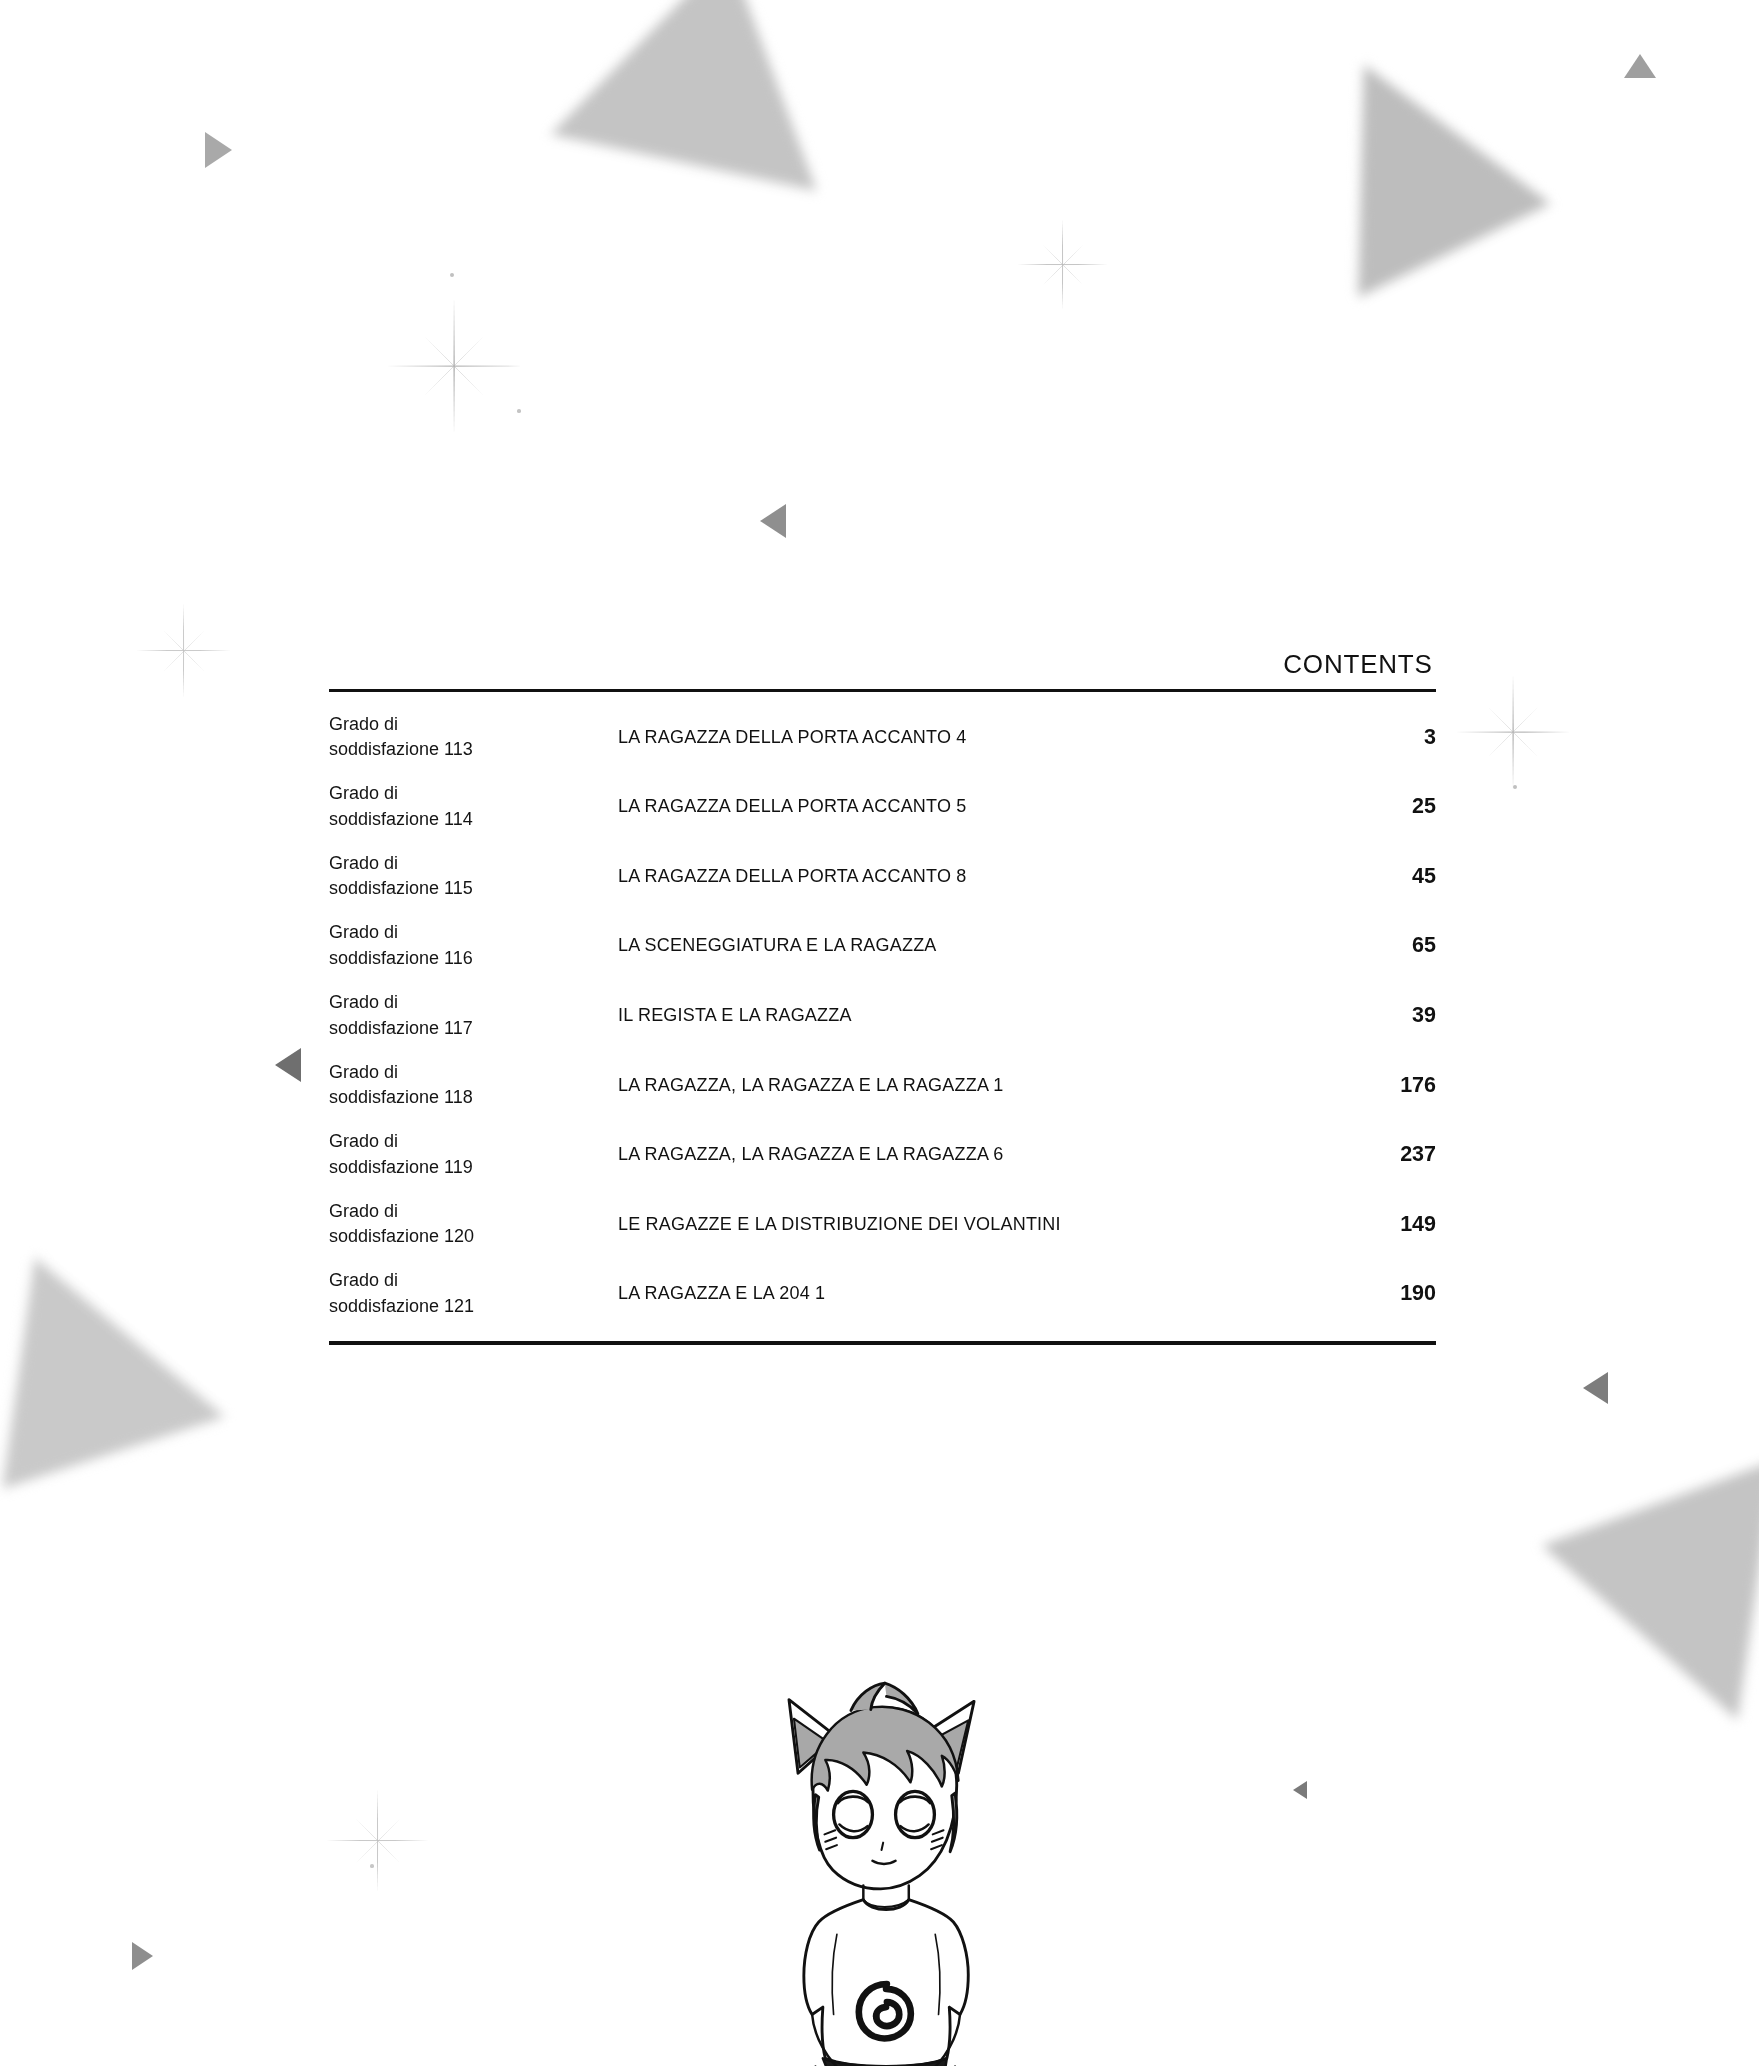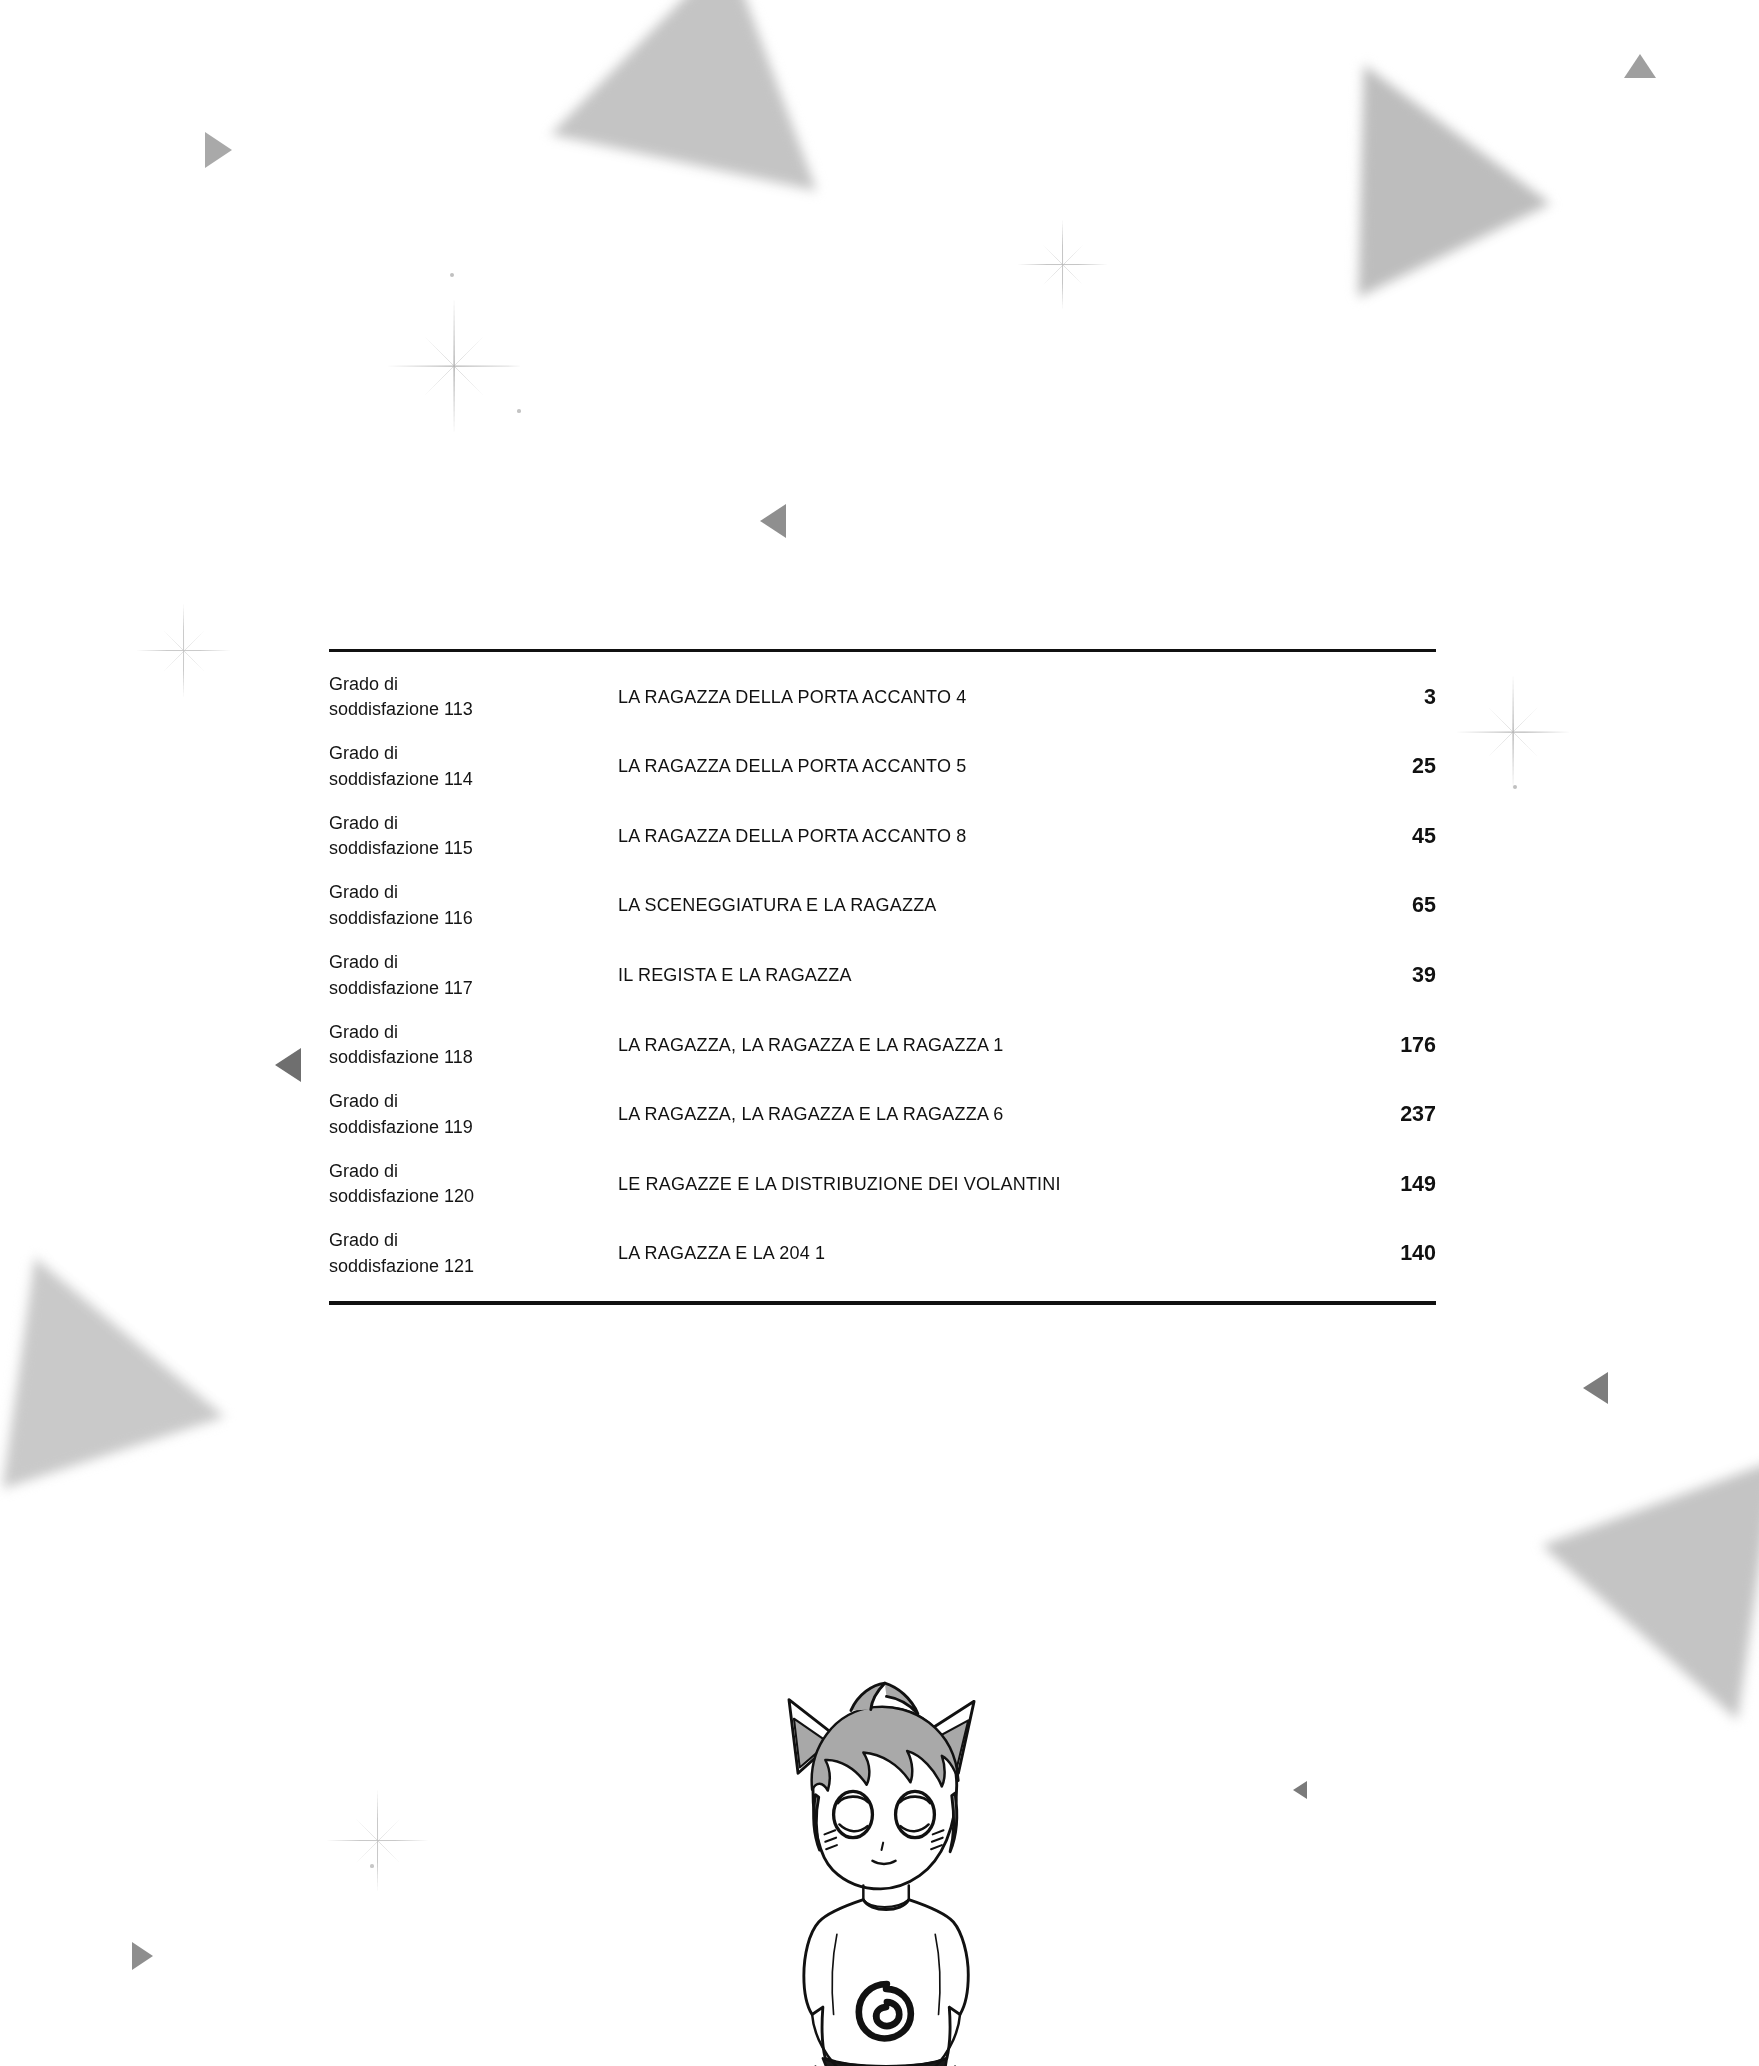--- a/index.html
+++ b/index.html
@@ -189,20 +189,21 @@
 
     <div class="deco" style="left:450px; top:273px; width:4.1px; height:4.1px; border-radius:50%; background:#c0c0c0;"></div>
     <div class="deco" style="left:517px; top:409px; width:3.7px; height:3.7px; border-radius:50%; background:#c4c4c4;"></div>
     <div class="deco" style="left:1513px; top:785px; width:4.1px; height:4.1px; border-radius:50%; background:#c0c0c0;"></div>
     <div class="deco" style="left:370px; top:1864px; width:3.7px; height:3.7px; border-radius:50%; background:#c7c7c7;"></div>
 
   </div>
 
   <div class="contents-wrap">
 
+    <div class="contents-title">CONTENTS</div>
 
     <div class="rule-top"></div>
 
     <table class="toc">
       <tbody>
         <tr>
           <td class="chapter">Grado di
 soddisfazione 113</td>
           <td class="title">LA RAGAZZA DELLA PORTA ACCANTO 4</td>
           <td class="page-num">3</td>
@@ -246,21 +247,21 @@
         <tr>
           <td class="chapter">Grado di
 soddisfazione 120</td>
           <td class="title">LE RAGAZZE E LA DISTRIBUZIONE DEI VOLANTINI</td>
           <td class="page-num">149</td>
         </tr>
         <tr>
           <td class="chapter">Grado di
 soddisfazione 121</td>
           <td class="title">LA RAGAZZA E LA 204 1</td>
-          <td class="page-num">140</td>
+          <td class="page-num">190</td>
         </tr>
       </tbody>
     </table>
 
     <div class="rule-bottom"></div>
   </div>
 
   <div class="chibi">
     <svg viewBox="0 0 760 1250" width="314" height="517" xmlns="http://www.w3.org/2000/svg">
       <g fill="none" stroke="#111" stroke-width="7" stroke-linecap="round" stroke-linejoin="round">

